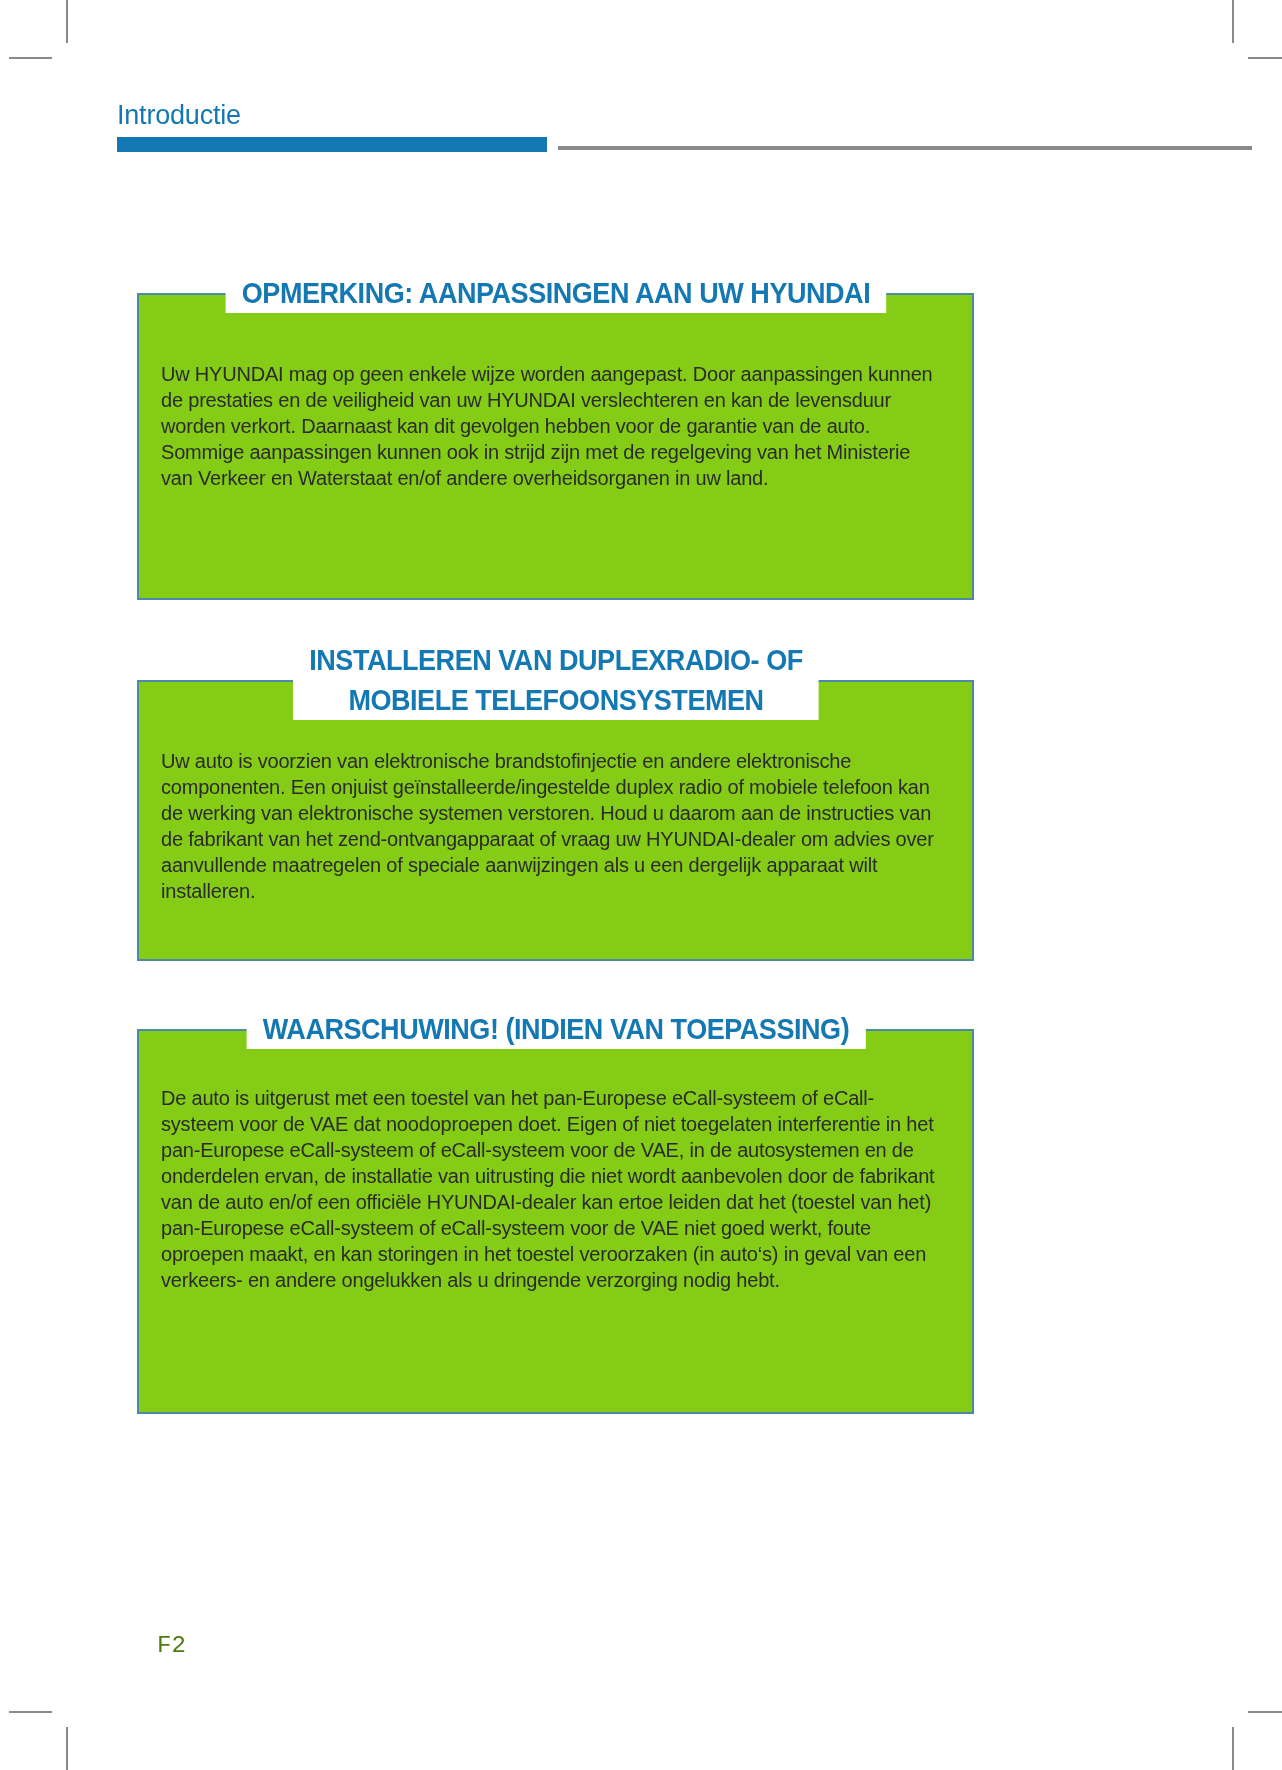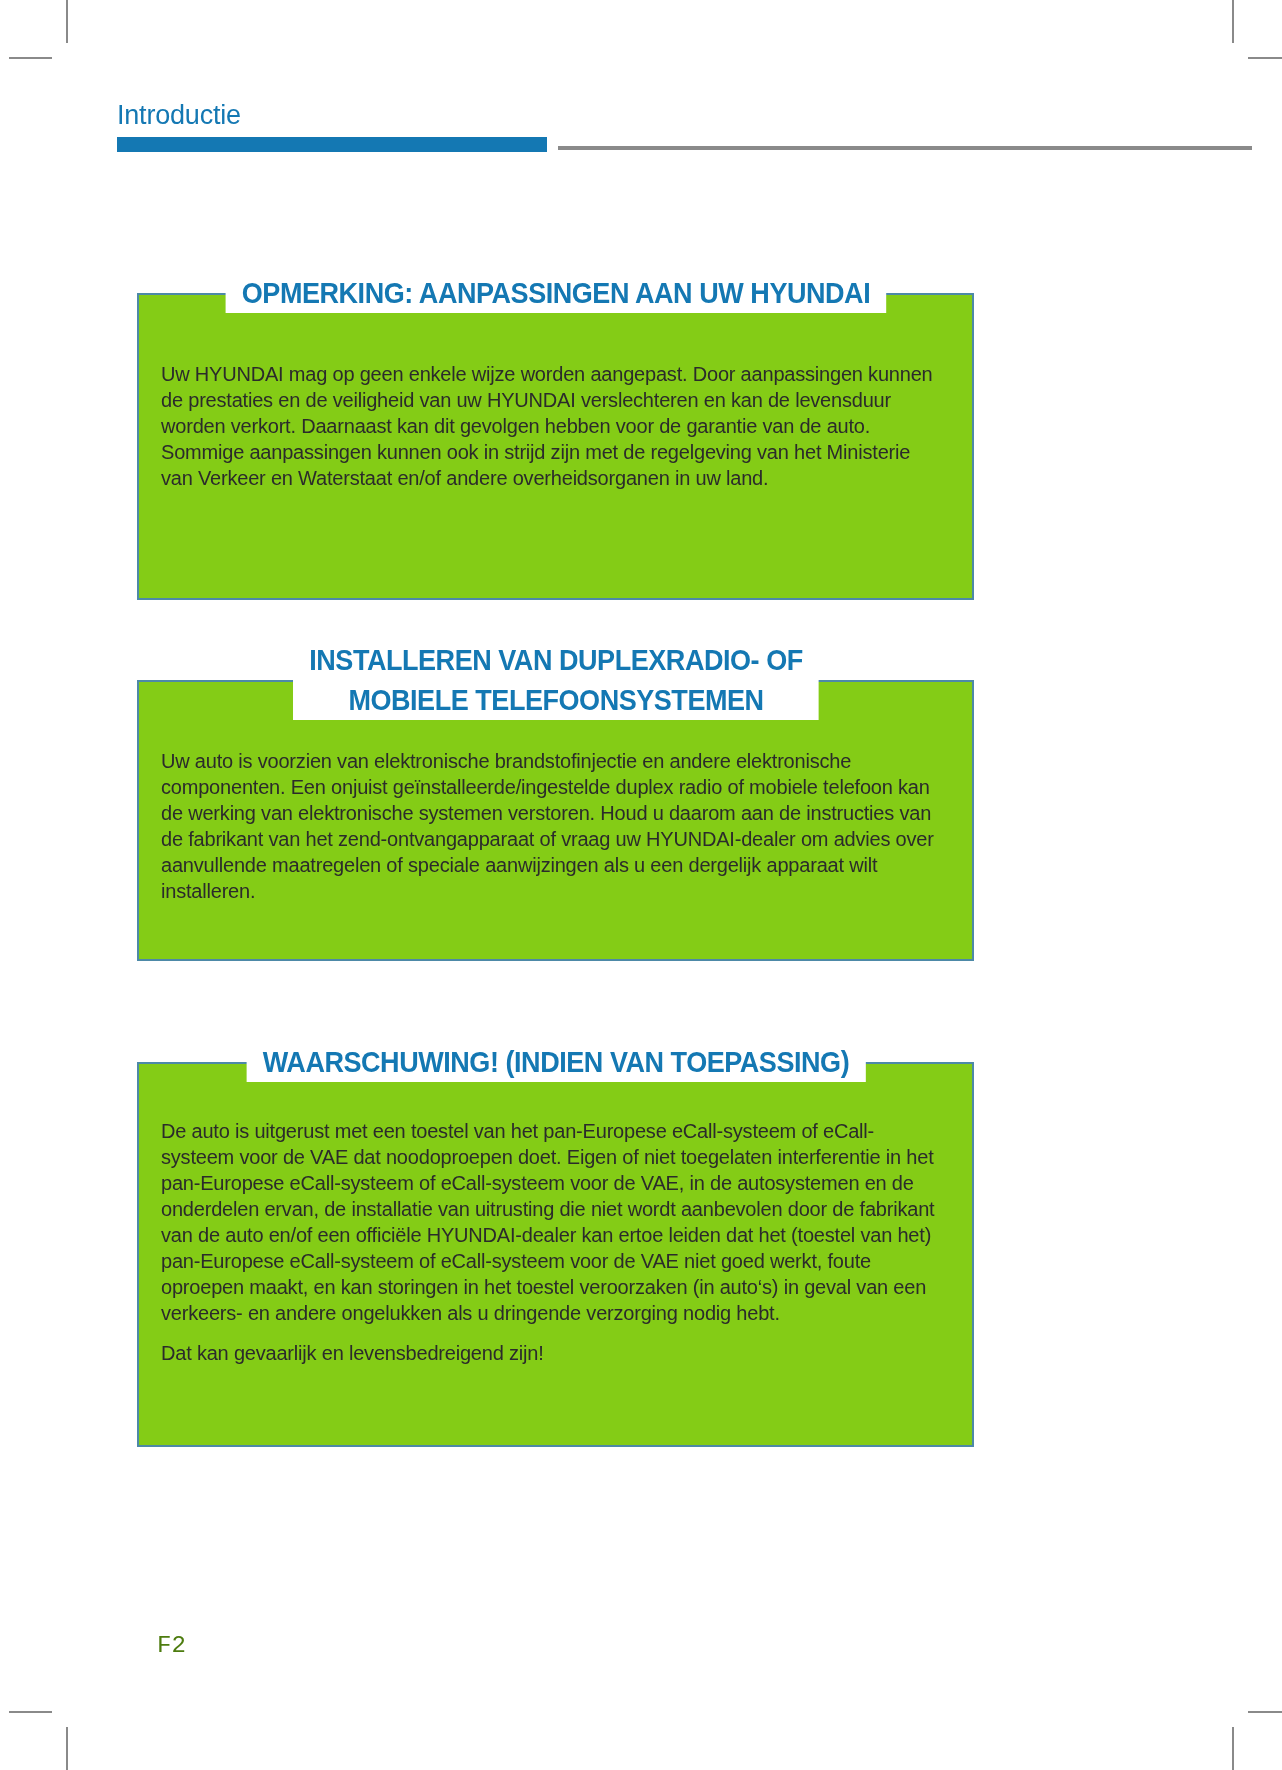--- a/index.html
+++ b/index.html
@@ -44,21 +44,21 @@
   
   .notice-box {
     position: absolute;
     left: 128px;
     width: 837px;
     border: 2px solid #4d89a7;
     background: #84cc16;
   }
   .box-1 { top: 293px; height: 307px; padding: 66px 30px 0 22px; }
   .box-2 { top: 680px; height: 281px; padding: 66px 30px 0 22px; }
-  .box-3 { top: 1062px; height: 385px; padding: 54px 30px 16px 22px; }
+  .box-3 { top: 1029px; height: 385px; padding: 54px 30px 16px 22px; }
 
   .box-legend {
     position: absolute;
     left: 50%; top: -2px;
     transform: translate(-50%, -50%) scaleX(0.9);
     background: #ffffff;
     padding: 0 18px;
     text-align: center;
     color: #1478b3;
     font-weight: bold;
@@ -118,18 +118,17 @@
       <span>MOBIELE TELEFOONSYSTEMEN</span>
     </div>
     <p class="box-par">Uw auto is voorzien van elektronische brandstofinjectie en andere elektronische componenten. Een onjuist geïnstalleerde/ingestelde duplex radio of mobiele telefoon kan de werking van elektronische systemen verstoren. Houd u daarom aan de instructies van de fabrikant van het zend-ontvangapparaat of vraag uw HYUNDAI-dealer om advies over aanvullende maatregelen of speciale aanwijzingen als u een dergelijk apparaat wilt installeren.</p>
   </div>
 
   <div class="notice-box box-3">
     <div class="box-legend">
       <span>WAARSCHUWING! (INDIEN VAN TOEPASSING)</span>
     </div>
     <p class="box-par">De auto is uitgerust met een toestel van het pan-Europese eCall-systeem of eCall-systeem voor de VAE dat noodoproepen doet. Eigen of niet toegelaten interferentie in het pan-Europese eCall-systeem of eCall-systeem voor de VAE, in de autosystemen en de onderdelen ervan, de installatie van uitrusting die niet wordt aanbevolen door de fabrikant van de auto en/of een officiële HYUNDAI-dealer kan ertoe leiden dat het (toestel van het) pan-Europese eCall-systeem of eCall-systeem voor de VAE niet goed werkt, foute oproepen maakt, en kan storingen in het toestel veroorzaken (in auto‘s) in geval van een verkeers- en andere ongelukken als u dringende verzorging nodig hebt.</p>
-    <p class="box-par">Dat kan gevaarlijk en levensbedreigend zijn!</p>
   </div>
 
   <div class="page-number">F2</div>
 
 </div>
 
 </body></html>

